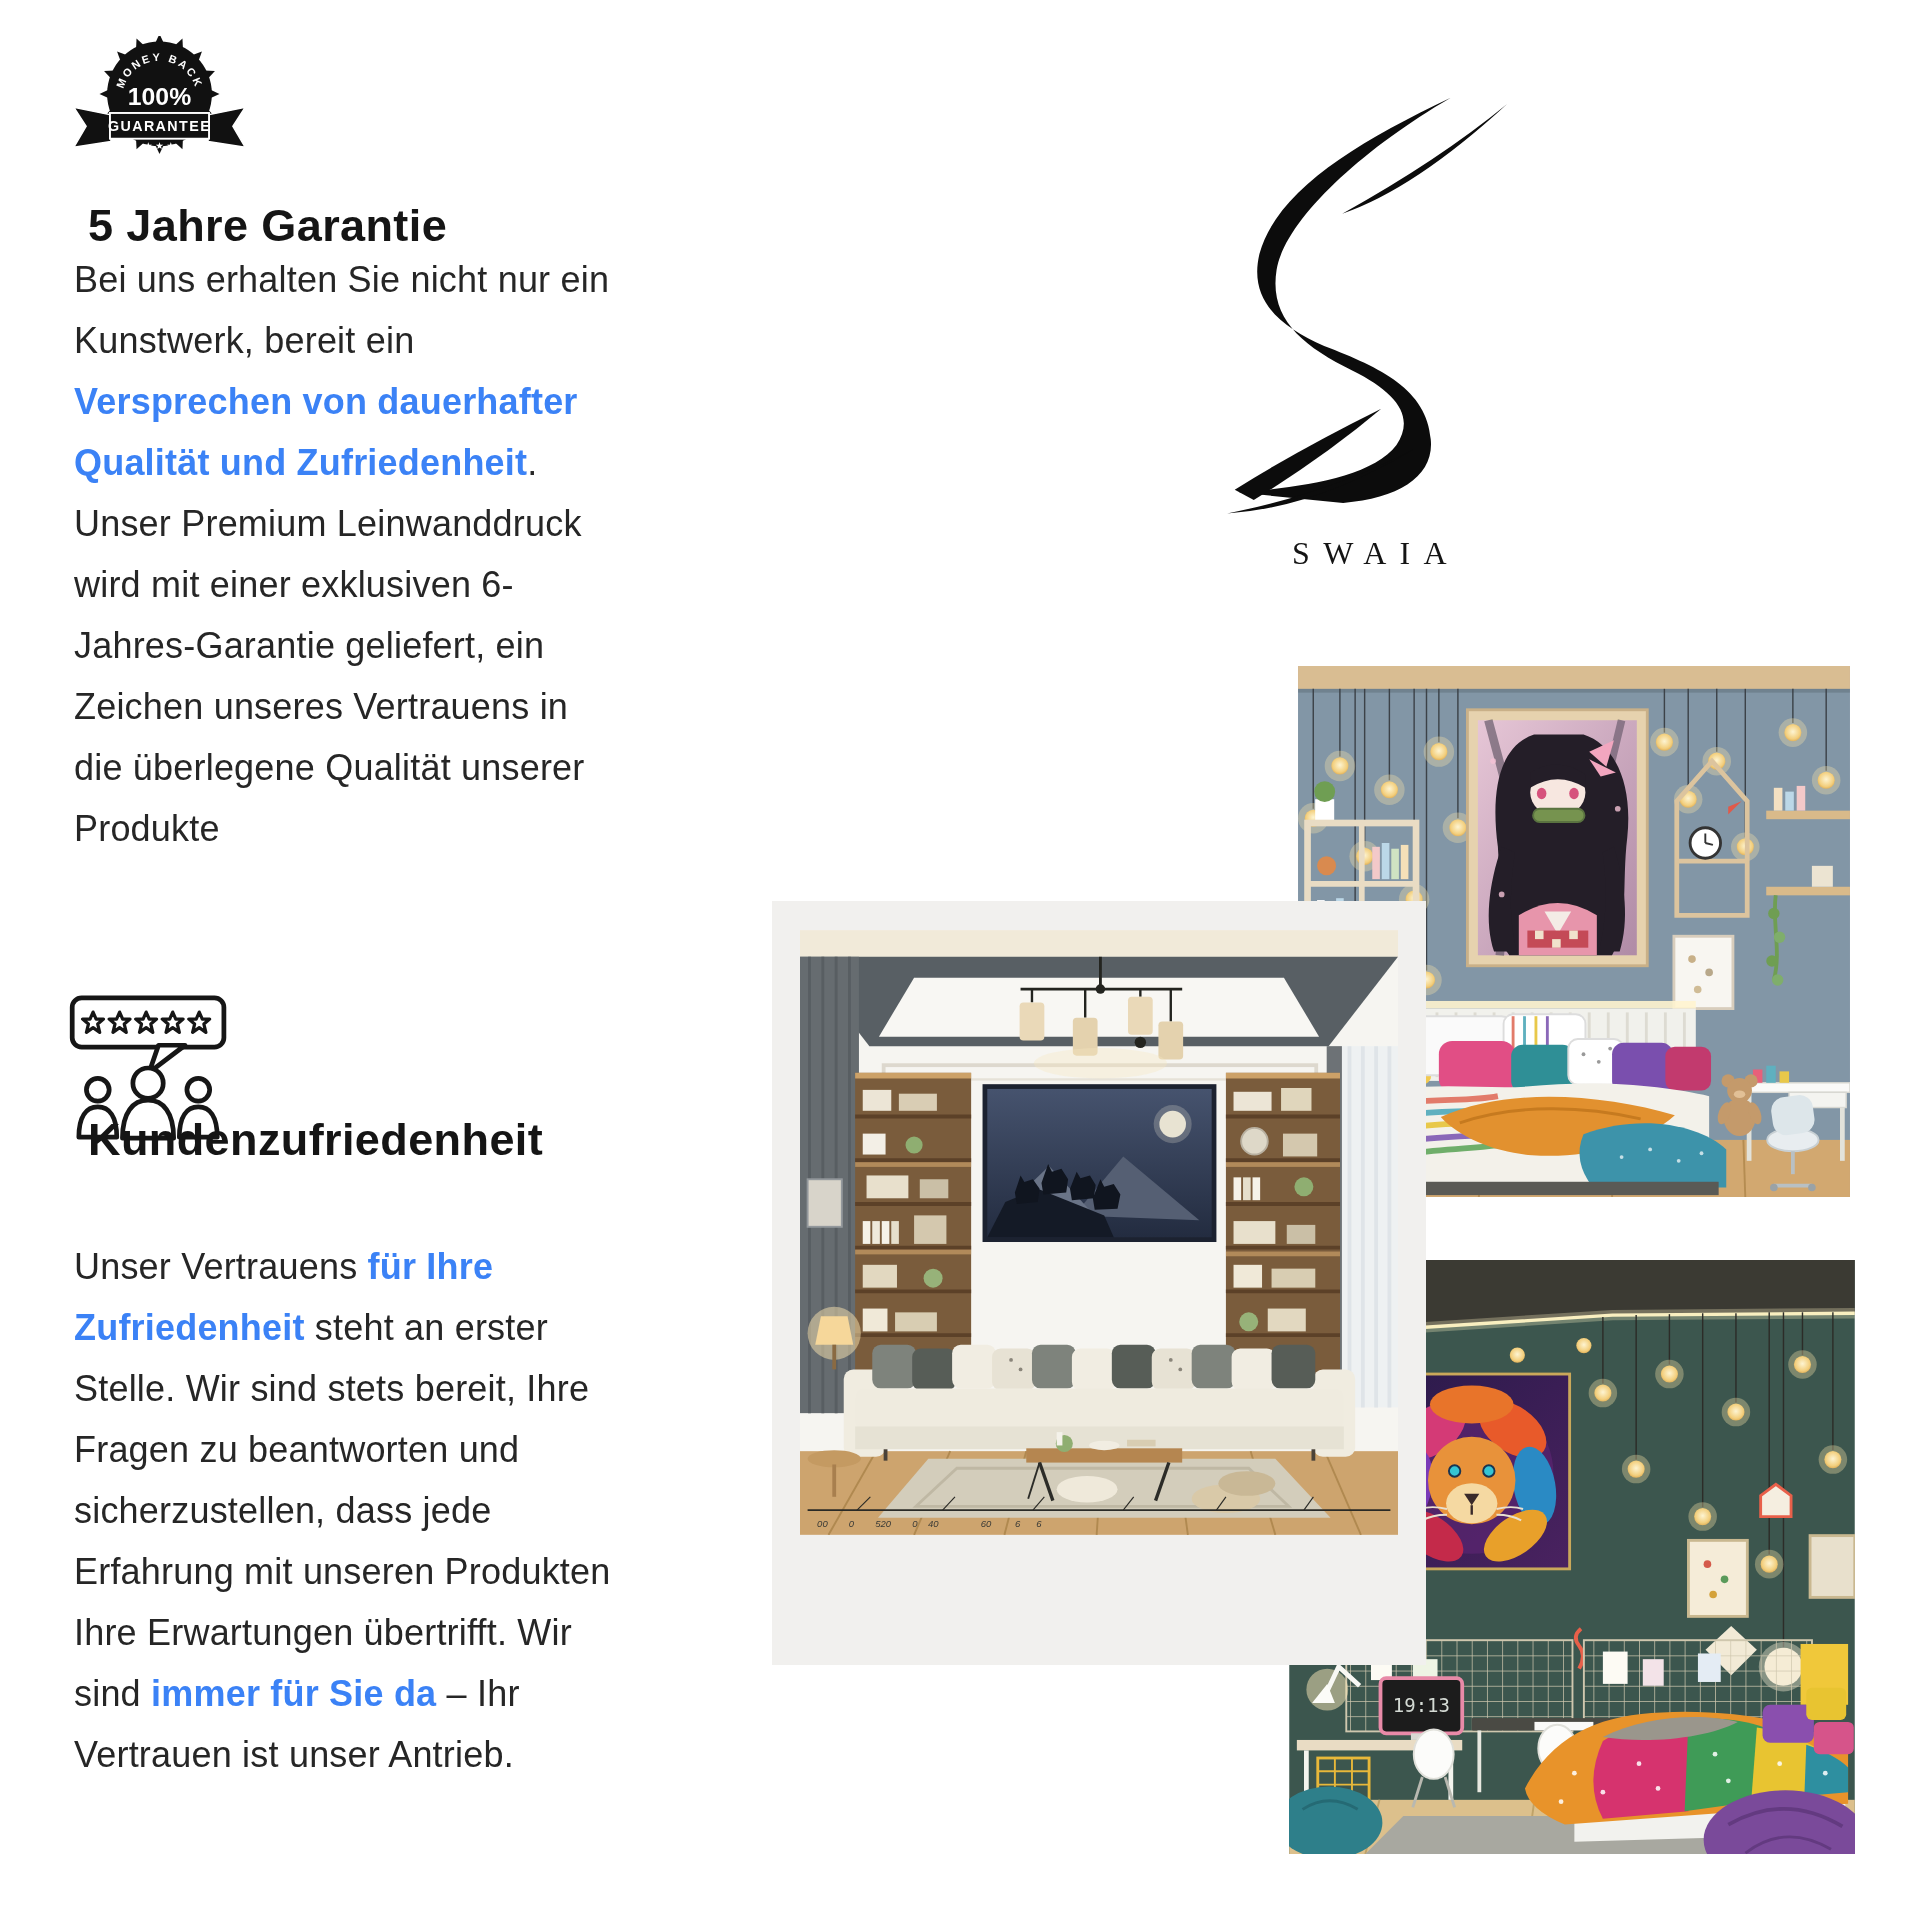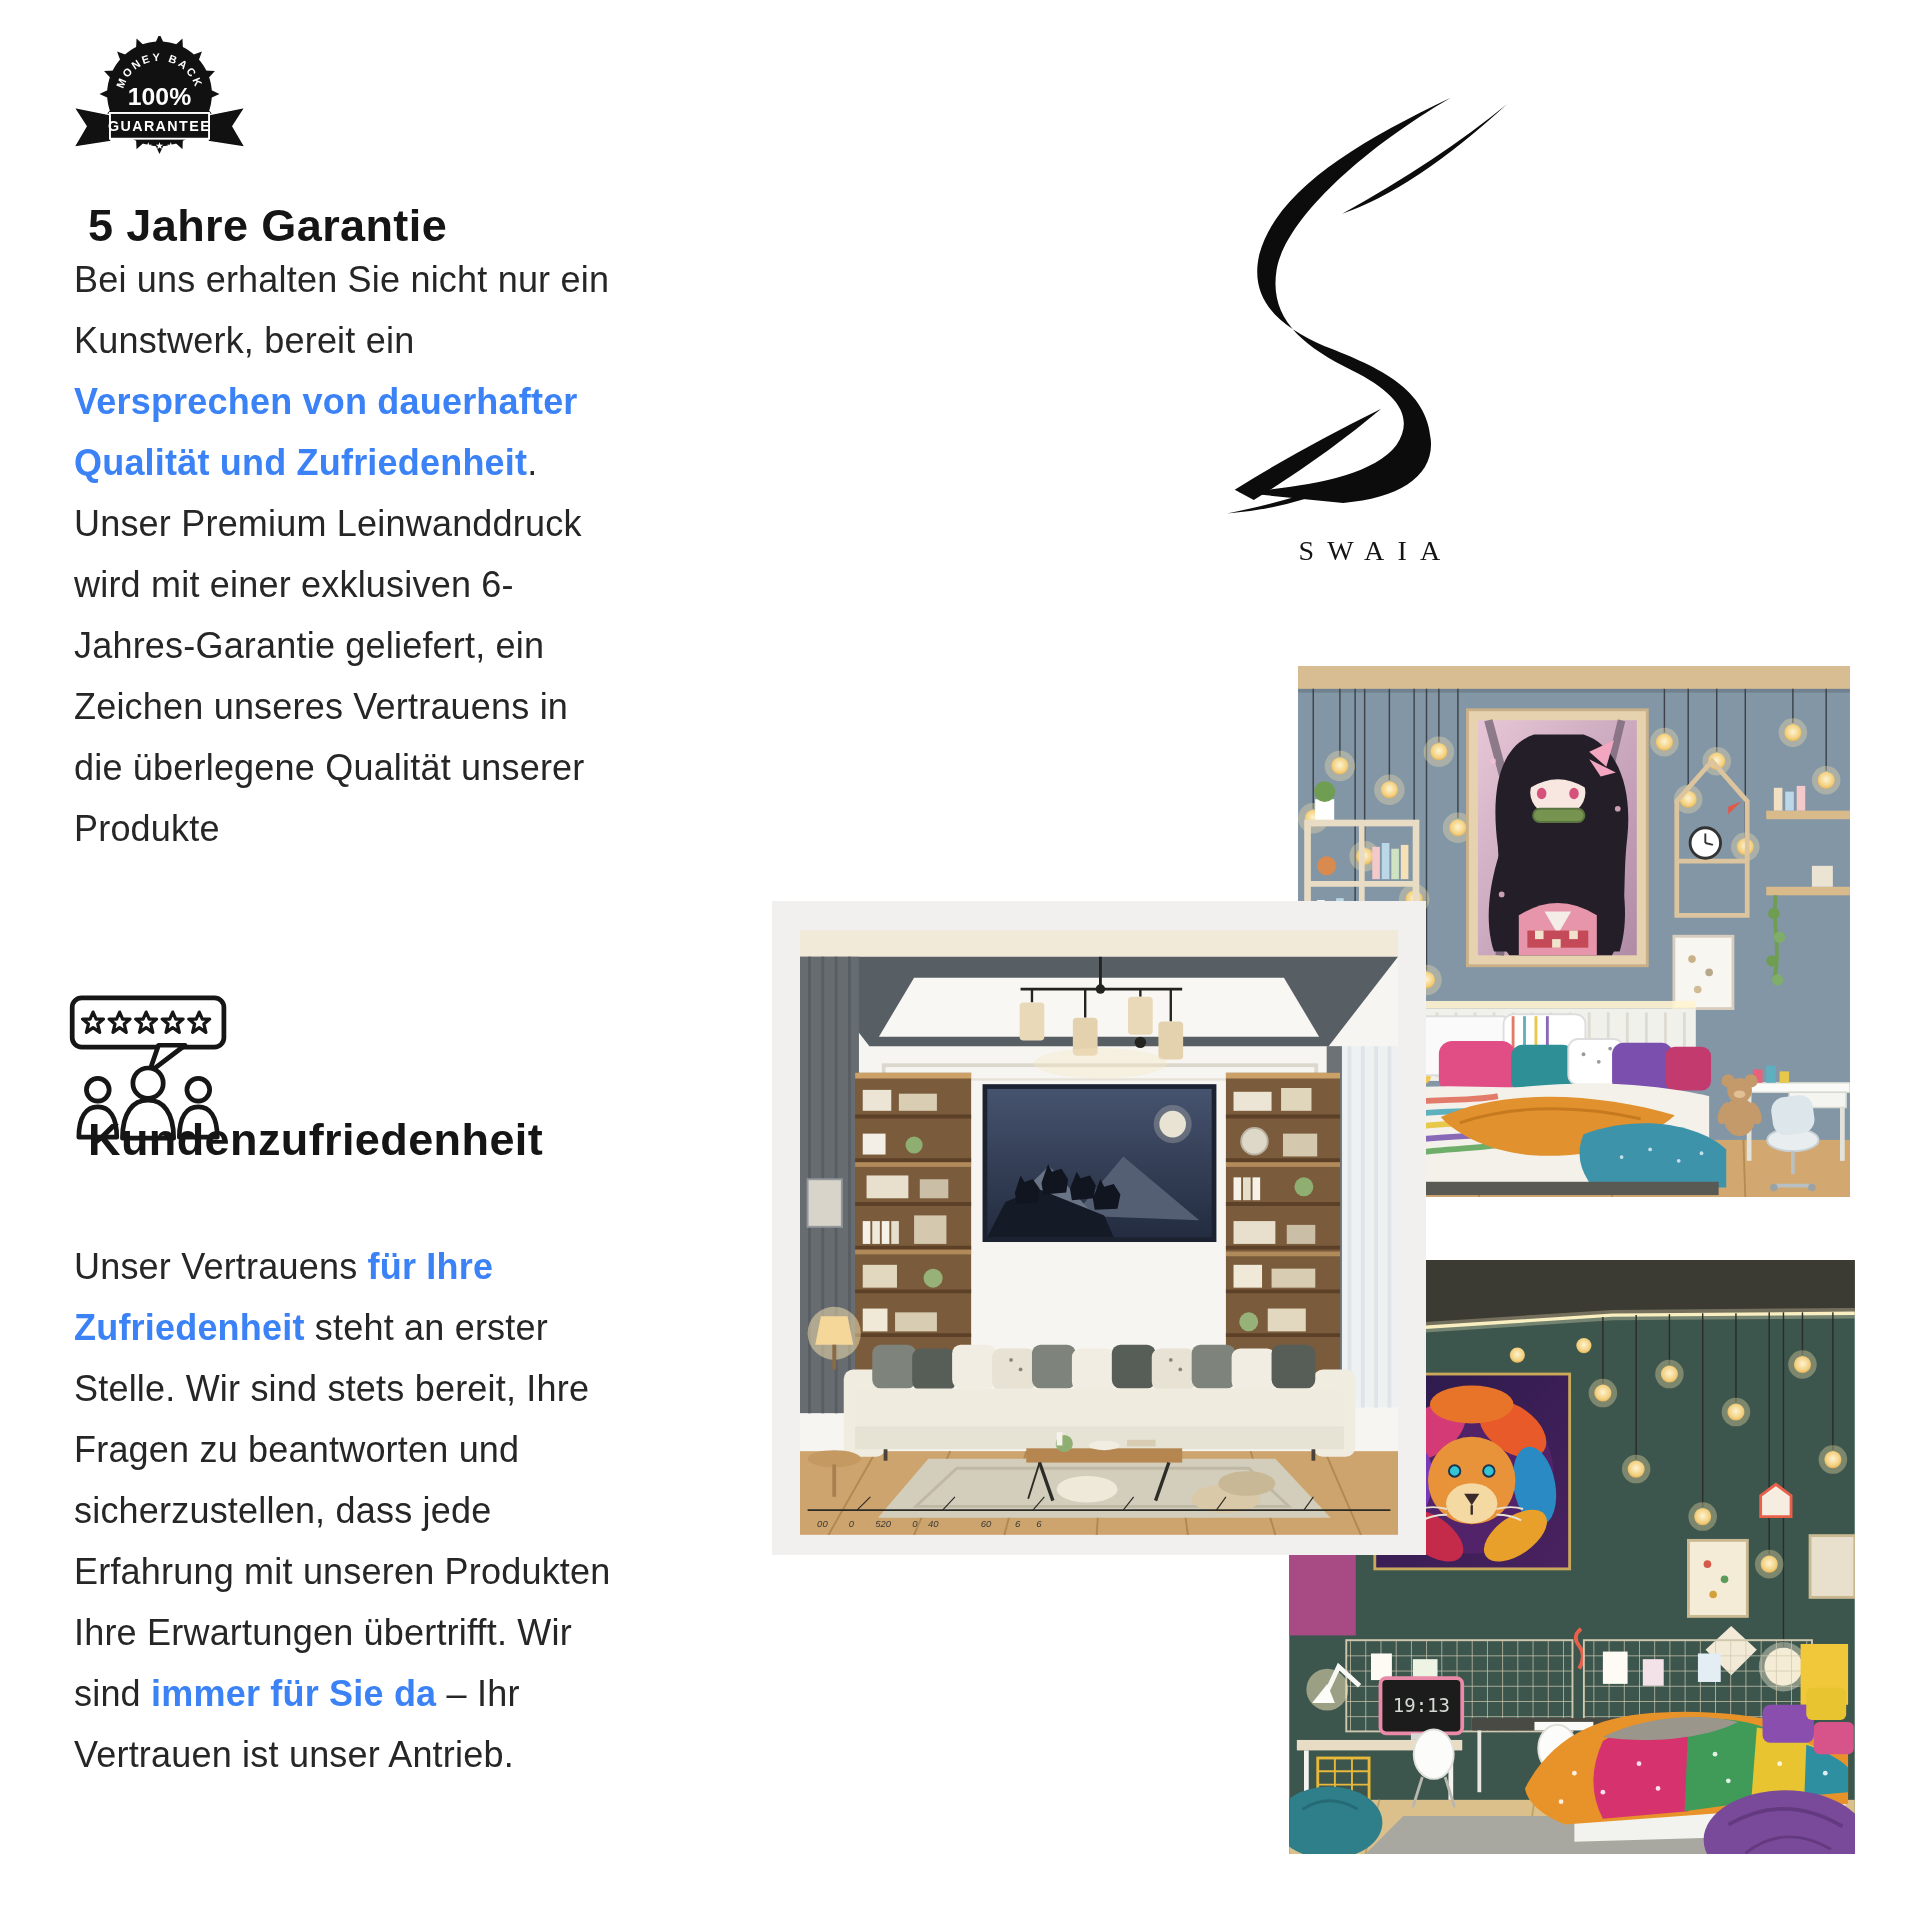--- a/index.html
+++ b/index.html
@@ -23,26 +23,26 @@
     width:550px;letter-spacing:0.2px;font-weight:400;
   }
   .para-1{left:74px;top:249px;}
   .para-2{left:74px;top:1236px;}
   .seg-b{font-weight:700;color:#3b82f6;}
   .rating-icon{left:69px;top:995px;width:160px;height:146px;}
   
   .logo-s{left:1210px;top:68px;width:333px;height:476px;}
   .brand-name{
     left:1219px;top:535px;width:314px;text-align:center;
-    font-family:"Liberation Serif", serif;font-size:28px;font-weight:400;
+    font-family:"Liberation Serif", serif;font-size:32px;font-weight:400;
     letter-spacing:13.3px;color:#141414;
   }
   
   .photo-kids{left:1298px;top:666px;width:552px;height:531px;z-index:1;}
-  .gray-card{left:772px;top:901px;width:654px;height:654px;background:#f1f0ee;z-index:2;}
+  .gray-card{left:772px;top:901px;width:654px;height:764px;background:#f1f0ee;z-index:2;}
   .photo-living{left:27.6px;top:28.5px;width:598px;height:605px;position:absolute;}
   .photo-teen{left:1289px;top:1260px;width:566px;height:594px;z-index:1;}
   svg{display:block;}
 </style>
 </head>
 <body>
 
 <svg class="abs badge-wrap" viewBox="0 0 190 138">
   <g transform="translate(95,60)" fill="#111111">
     <polygon points="0,-63 7,-48 -7,-48"></polygon>

